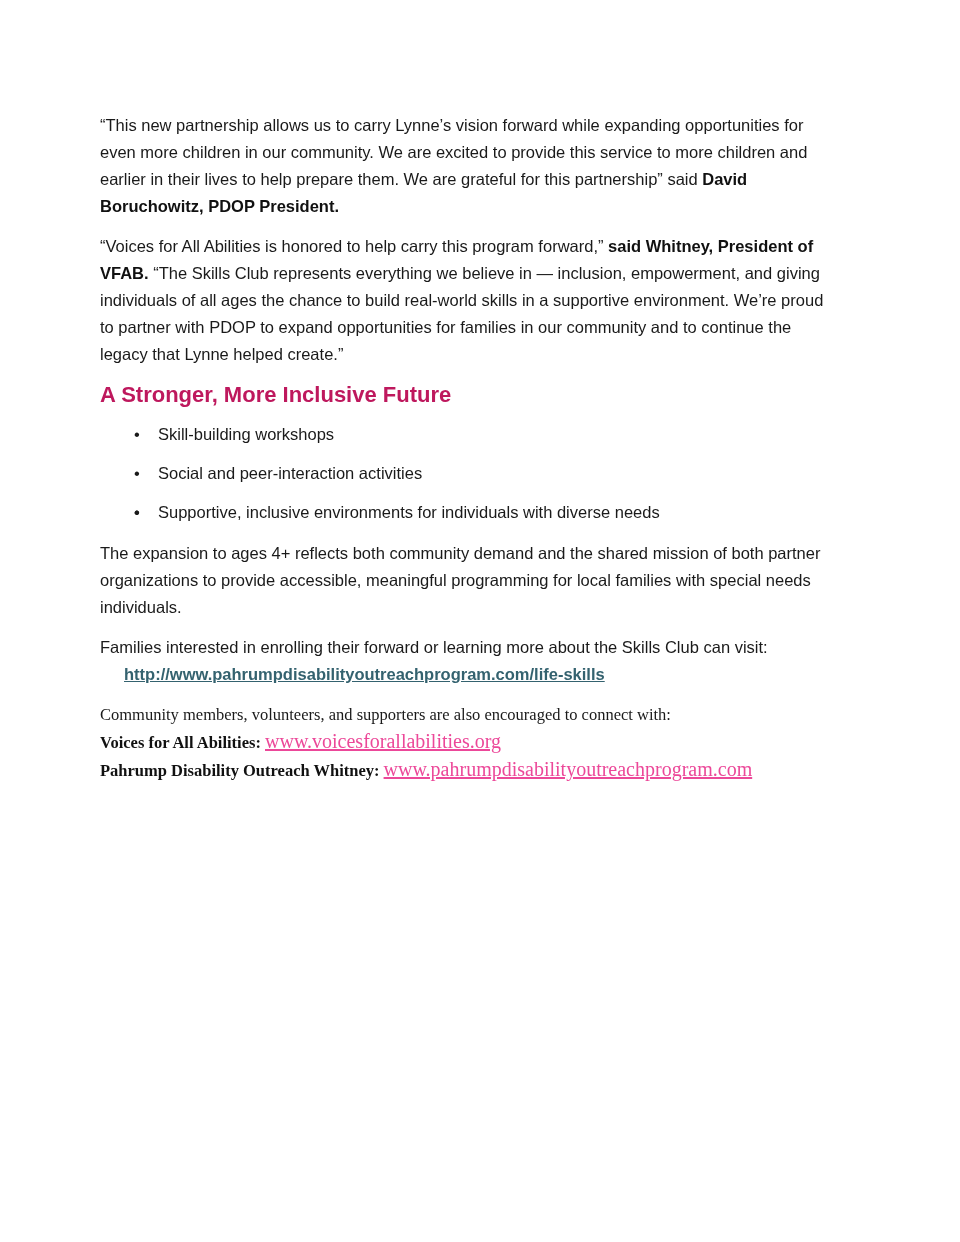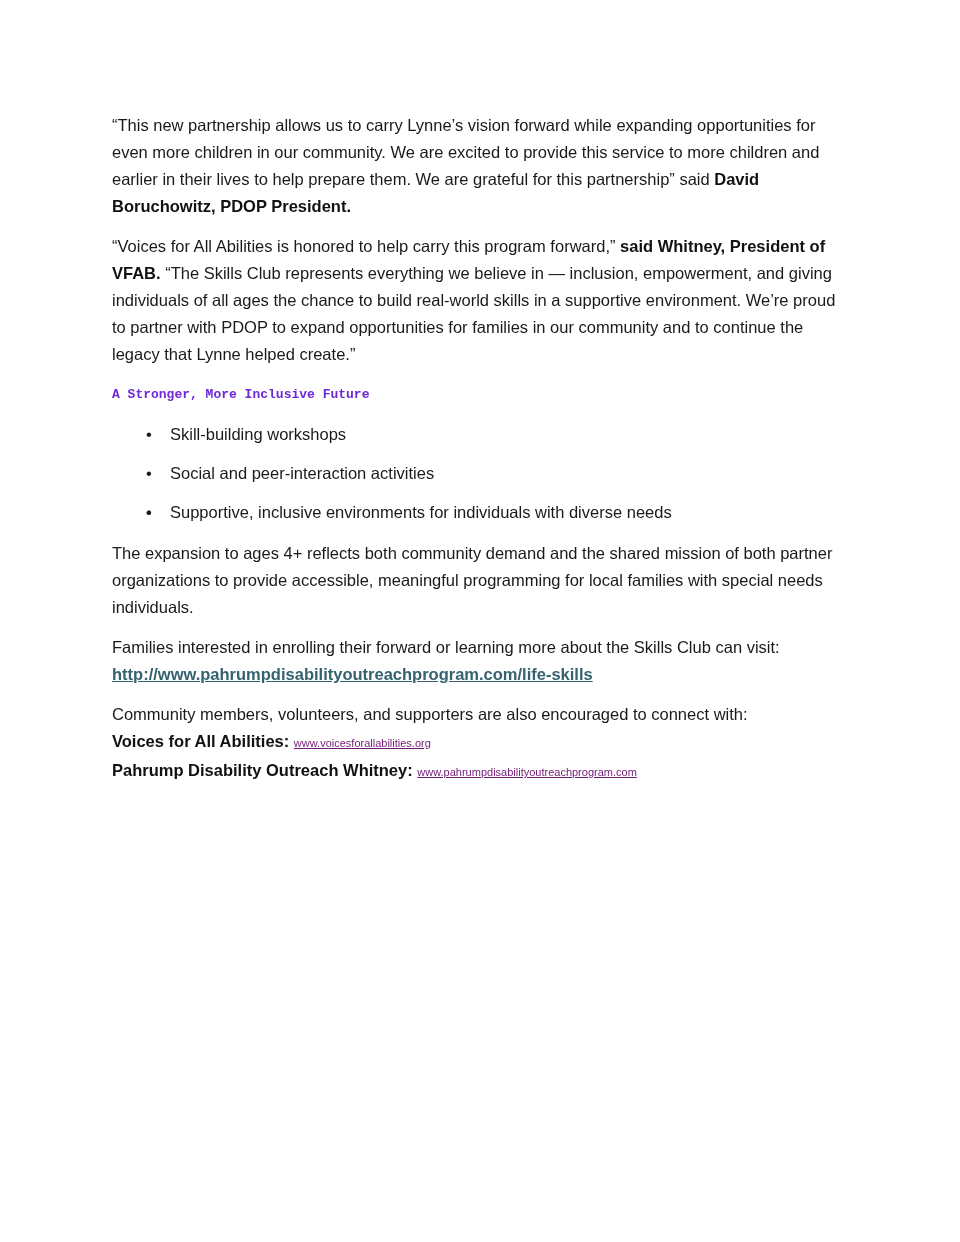--- a/index.html
+++ b/index.html
@@ -11,44 +11,43 @@
     width: 960px;
     height: 1242px;
     position: relative;
     font-family: "Liberation Sans", sans-serif;
     color: #1a1a1a;
     -webkit-font-smoothing: antialiased;
   }
 
   .page {
     position: absolute;
-    left: 112px;
+    left: 100px;
     top: 112px;
     width: 732px;
   }
 
   p.body-text, .list-wrap, h3.section-heading {
     margin: 0;
   }
 
   p.body-text {
     font-size: 16.5px;
     line-height: 27px;
     letter-spacing: 0.0px;
     color: #1a1a1a;
     margin-bottom: 13px;
   }
 
   h3.section-heading {
-    font-size: 13px;
+    font-size: 22px;
     line-height: 27px;
     font-weight: bold;
-    color: #6d28d9;
+    color: #be185d;
     margin: 0 0 13px 0;
-    font-family: Liberation Mono, monospace;
   }
 
   .bold {
     font-weight: bold;
     color: #111111;
   }
 
   ul.bullet-list {
     margin: 0 0 13px 0;
     padding: 0;
@@ -79,34 +78,36 @@
 
   .list-wrap {
     margin-bottom: 14px;
   }
 
   a.link-strong {
     font-weight: bold;
     color: #34626f;
     text-decoration: underline;
     font-size: 16.5px;
+    margin-left: 24px;
   }
 
   a.link-plain {
     font-weight: normal;
-    color: #701a75;
+    color: #ec4899;
     text-decoration: underline;
-    font-size: 11px;
+    font-size: 20px;
   }
 
   .contact-block {
     font-size: 16.5px;
     line-height: 27px;
     color: #1a1a1a;
     margin-bottom: 13px;
+    font-family: Liberation Serif, serif;
   }
 
   .spacer-top-quote { margin-top: 0; }
 </style>
 </head>
 <body>
 
 <div class="page">
 
   <p class="body-text spacer-top-quote"><span>“This new partnership allows us to carry Lynne’s vision forward while expanding opportunities for even more children in our community.  We are excited to provide this service to more children and earlier in their lives to help prepare them.  We are grateful for this partnership” said </span><span class="bold">David Boruchowitz, PDOP President.</span></p>

